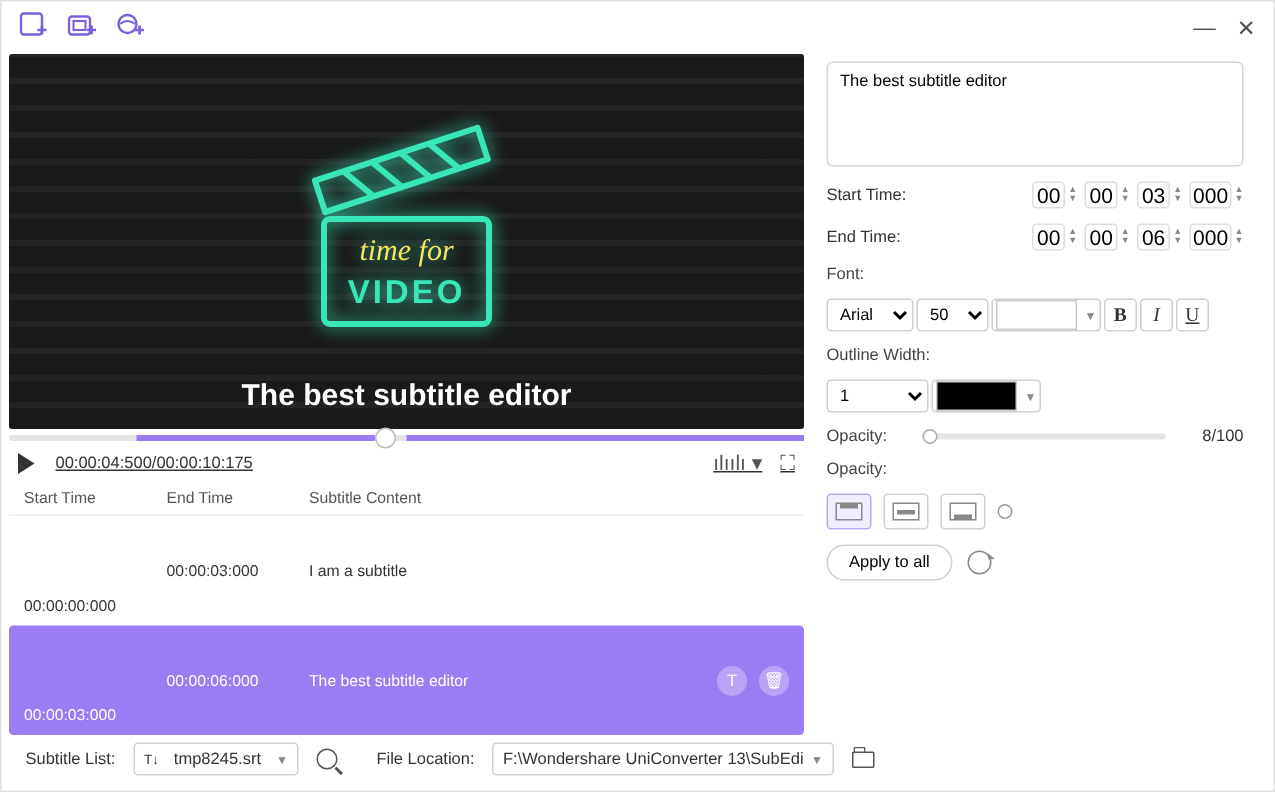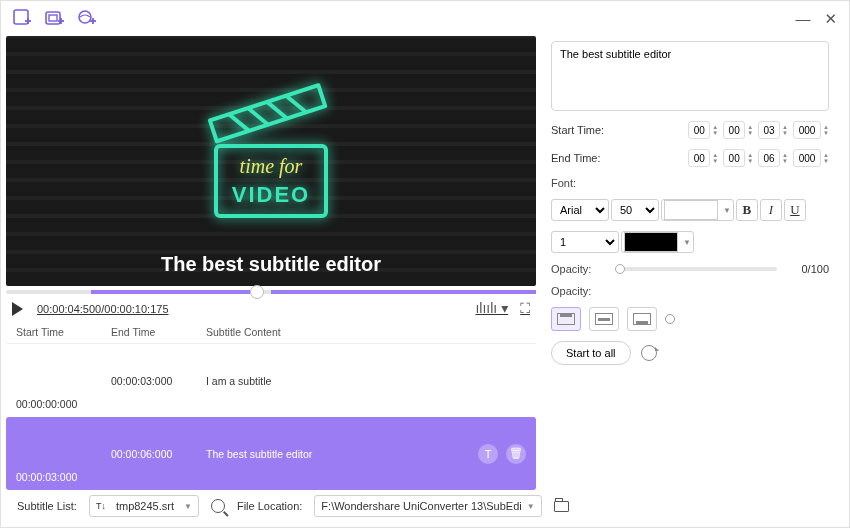--- a/index.html
+++ b/index.html
@@ -80,21 +80,21 @@
     margin-left:auto;width:90px;height:28px;background:#8e6ff0;color:#fff;border:none;border-radius:14px;font-size:12px;cursor:pointer;
     outline:3px solid #f0b050;outline-offset:2px;
   }
   textarea.caption{
     width:100%;height:70px;resize:none;border:1px solid #d6d6d6;border-radius:4px;padding:6px 8px;font-family:inherit;font-size:11px;
   }
   .time-row{display:flex;align-items:center;gap:10px;}
   .time-row label{width:65px;}
   .spin-group{display:flex;gap:5px;flex:1;justify-content:flex-end;}
   .spin{display:flex;align-items:center;border:0;gap:2px;font-size:10px;}
-  .spin input{width:22px;border:1px solid #ddd;border-radius:3px;text-align:center;height:18px;font-size:10px;padding:0;}
+  .spin input{width:22px;border:1px solid #ddd;border-radius:3px;text-align:center;height:18px;font-size:14px;padding:0;}
   .spin input.ms{width:28px;}
   .spin .arrows{display:flex;flex-direction:column;font-size:6px;line-height:6px;color:#888;}
   .label{font-size:11px;color:#444;}
   .font-row,.outline-row{display:flex;gap:2px;align-items:flex-start;}
   select,.small-combo{height:22px;border:1px solid #d0d0d0;border-radius:3px;font-size:11px;padding:0 4px;background:#fff;}
   .color-sw{width:54px;height:20px;border:1px solid #ccc;background:#fff;}
   .fmt-btn{width:22px;height:22px;border:1px solid #d0d0d0;border-radius:3px;display:flex;align-items:center;justify-content:center;font-size:13px;font-family:"Times New Roman",serif;cursor:pointer;}
   .fmt-btn.i{font-style:italic;}.fmt-btn.u{text-decoration:underline;}
   .outline-sw{width:54px;height:20px;border:1px solid #ccc;background:#000;}
   .opacity-row{display:flex;align-items:center;gap:24px;}
@@ -256,34 +256,35 @@
           <div class="color-sw"></div>
           <span class="arrow-dn">▼</span>
         </div>
       <div class="fmt-btn">
           <b>B</b>
         </div>
       <div class="fmt-btn i">I</div>
       <div class="fmt-btn u">U</div>
     </div>
 
+    <div class="label">Outline Width:</div>
     <div class="outline-row">
       <select class="small-combo" style="width:68px"><option>1</option></select>
       <div class="combo" style="min-width:60px;padding:0 2px">
           <div class="outline-sw"></div>
           <span class="arrow-dn">▼</span>
         </div>
     </div>
 
     <div class="opacity-row">
       <span class="label">Opacity:</span>
       <div class="opacity-track">
           <div class="opacity-knob"></div>
         </div>
-      <span>0/100</span>
+      <span>8/100</span>
     </div>
 
     <div class="label">Opacity:</div>
     <div class="pos-row">
       <div class="pos-btn sel">
           <div class="pos-thumb">
             <div class="bar" style="top:0"></div>
           </div>
         </div>
       <div class="pos-btn">
@@ -293,34 +294,34 @@
         </div>
       <div class="pos-btn">
           <div class="pos-thumb">
             <div class="bar" style="bottom:0"></div>
           </div>
         </div>
       <div class="radio"></div>
     </div>
 
     <div class="apply-row">
-      <button class="apply-btn">Start to all</button>
+      <button class="apply-btn">Apply to all</button>
       <div class="refresh"></div>
     </div>
 
   </div>
 </div>
 
 <div class="bottom">
   <span>Subtitle List:</span>
   <div class="combo" style="min-width:110px">
     <span style="font-size:9px">T↓</span>
     <span>tmp8245.srt</span>
     <span class="arrow-dn">▼</span>
   </div>
   <div class="mag"></div>
-  <span style="">File Location:</span>
+  <span style="margin-left:14px">File Location:</span>
   <div class="combo" style="min-width:190px">
     <span style="white-space:nowrap;overflow:hidden;text-overflow:ellipsis;">F:\Wondershare UniConverter 13\SubEdi</span>
     <span class="arrow-dn">▼</span>
   </div>
   <div class="folder-icon"></div>
 </div>
 
 </body></html>

